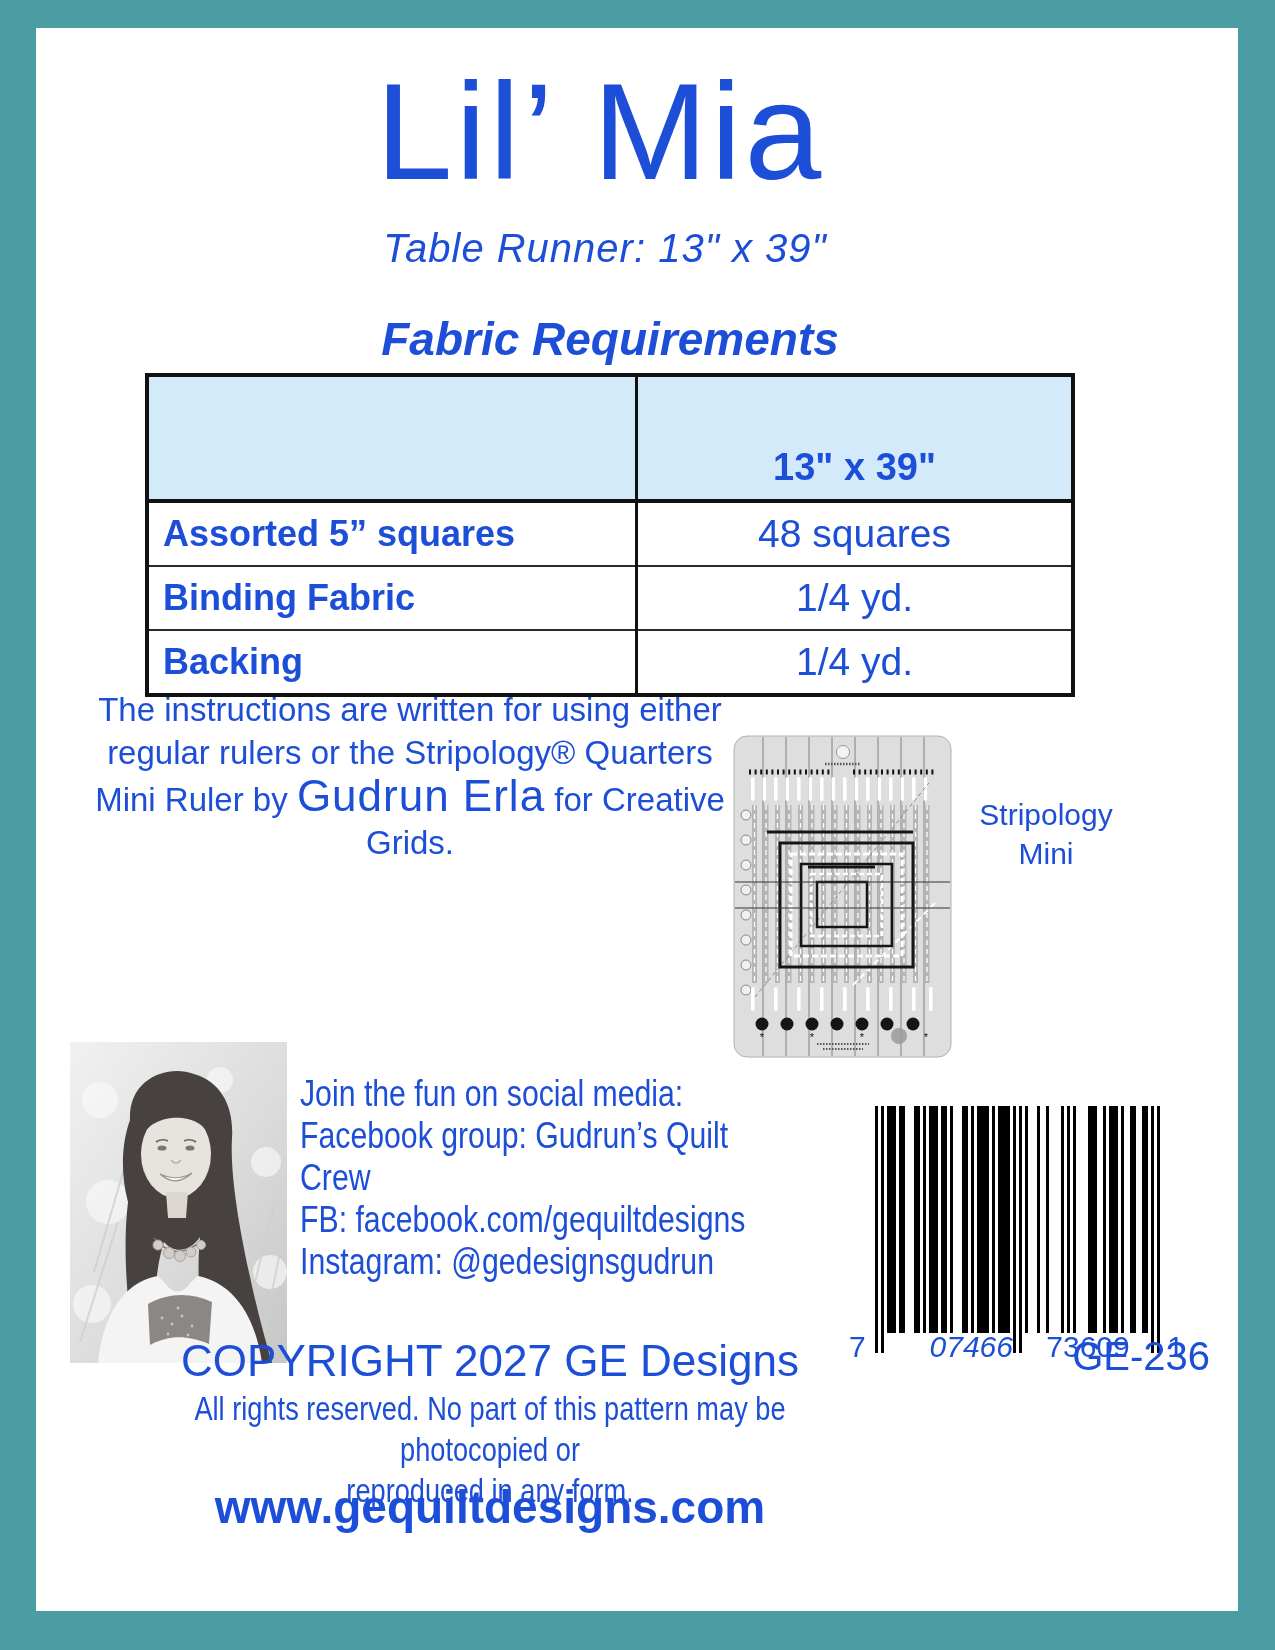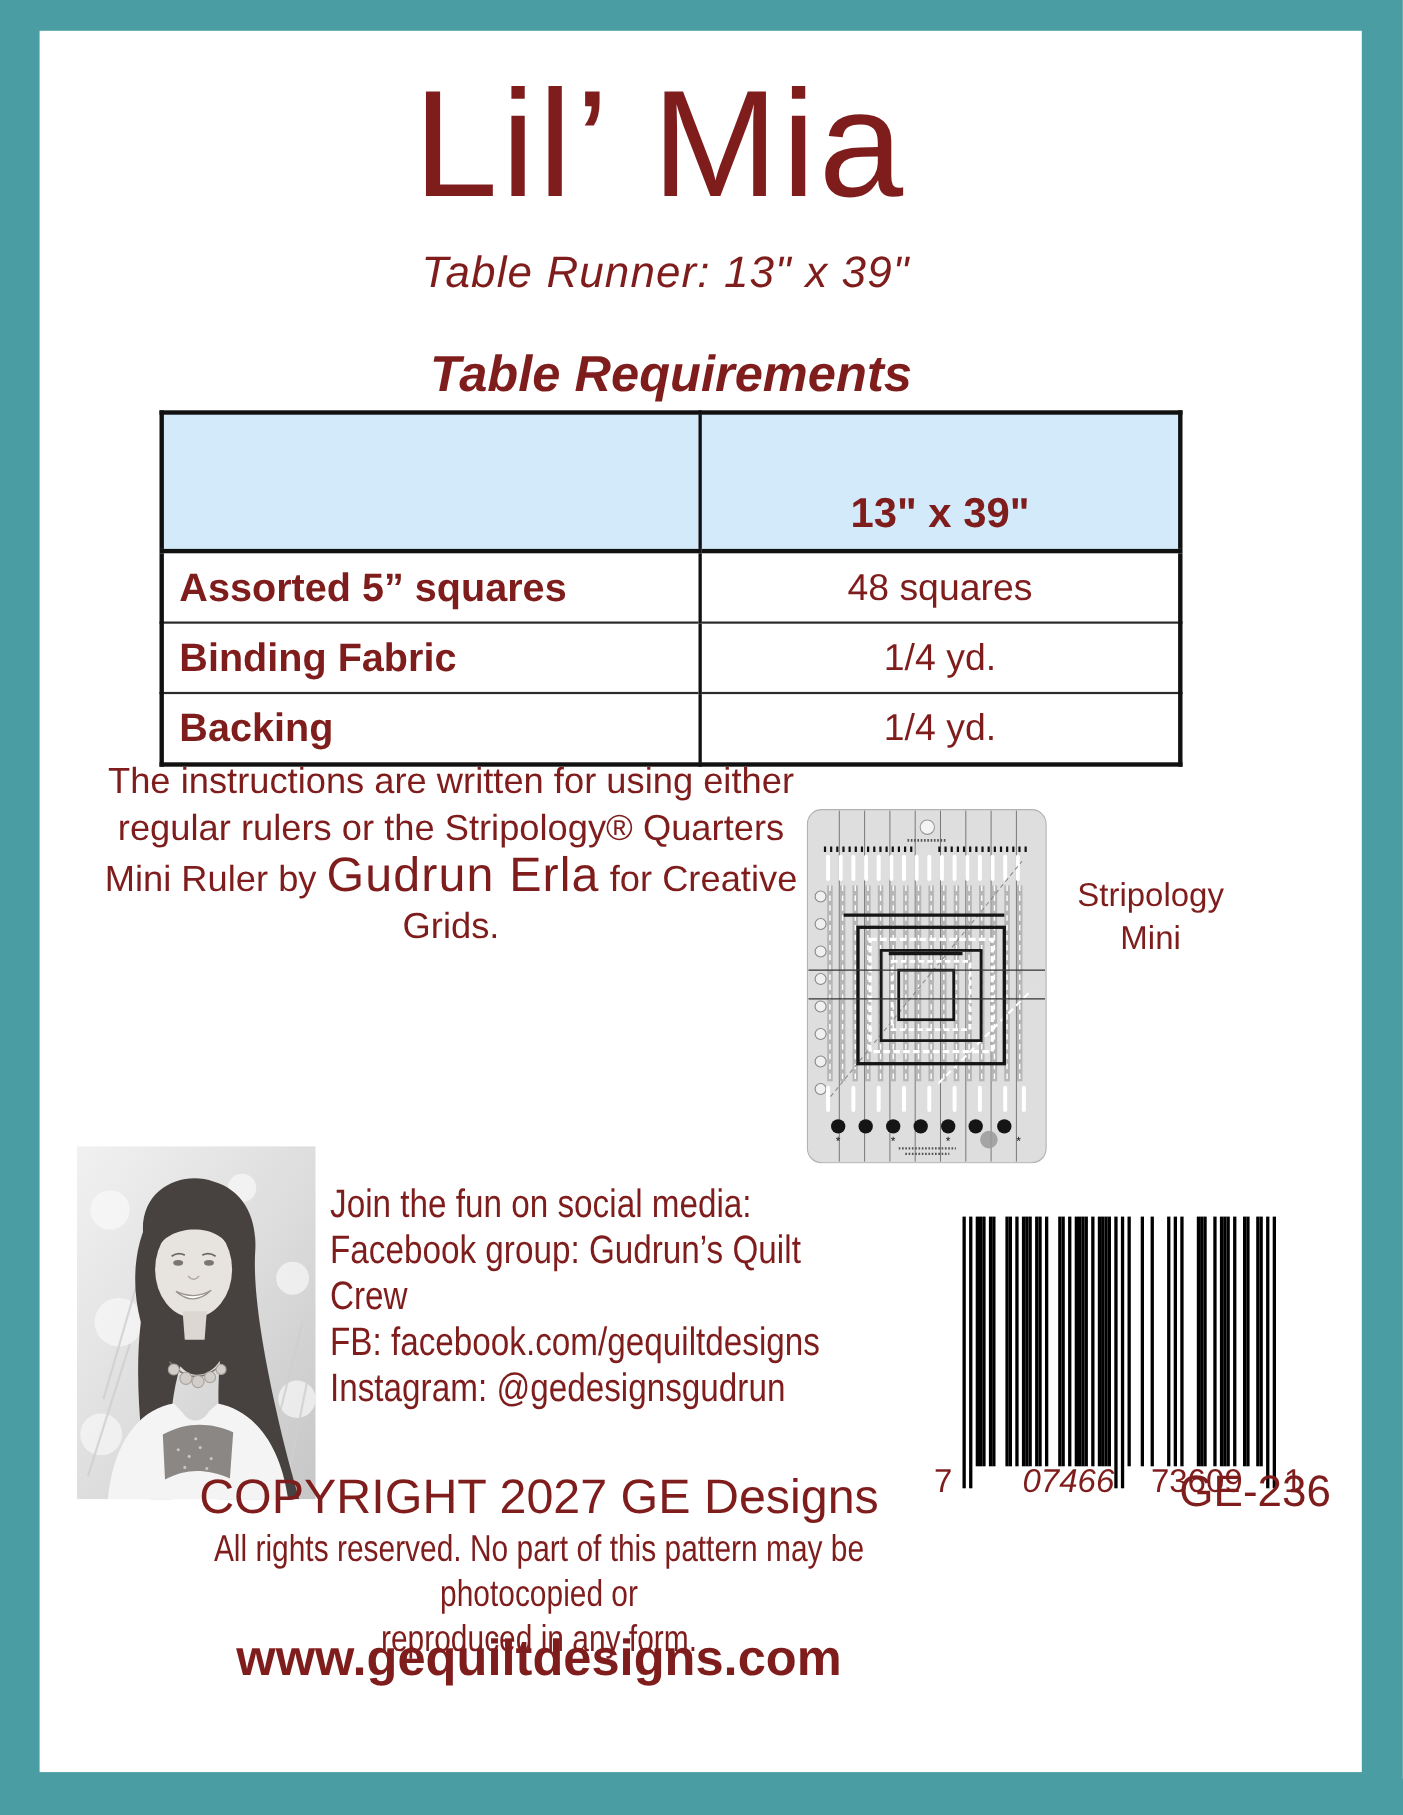--- a/index.html
+++ b/index.html
@@ -1,38 +1,38 @@
 <!DOCTYPE html>
 <html><head>
 <meta charset="utf-8">
 <style>
   html,body{margin:0;padding:0;background:#4a9ea3;}
   .page{position:relative;width:1275px;height:1650px;background:#4a9ea3;overflow:hidden;
-        font-family:"Liberation Sans",sans-serif;color:#7f1d1d;}
+        font-family:"Liberation Sans",sans-serif;color:#1d4ed8;}
   .sheet{position:absolute;left:36px;top:28px;right:37px;bottom:39px;background:#ffffff;}
   .abs{position:absolute;}
 
   
   .title{left:0;top:34px;width:1128px;text-align:center;font-size:138px;font-weight:300;
          letter-spacing:3px;line-height:1;}
   .subtitle{left:0;top:198px;width:1138px;text-align:center;font-style:italic;
             font-size:40px;letter-spacing:1px;}
   .fr-heading{left:0;top:284px;width:1148px;text-align:center;font-weight:bold;
               font-style:italic;font-size:46px;}
 
   
   .ftable{left:109px;top:345px;width:930px;border-collapse:collapse;table-layout:fixed;}
   .ftable td{border:2px solid #2a2a2a;}
   .ftable .c1{width:52.9%;}
   .ftable .c2{width:47.1%;}
   .ftable tr.hdr td{background:#d3eafa;height:111px;vertical-align:bottom;
                     border-bottom:4px solid #111;}
   .ftable tr.hdr .c2{text-align:center;font-weight:bold;font-size:38px;padding-bottom:10px;}
   .ftable td.lbl{font-weight:bold;font-size:36px;padding:10px 6px 10px 14px;height:42px;}
-  .ftable td.val{text-align:center;font-size:34px;}
+  .ftable td.val{text-align:center;font-size:39px;}
   .ftable{border:4px solid #111;}
   .ftable td.c1{border-right:3px solid #111;}
 
   
   .instr{left:24px;top:660px;width:700px;text-align:center;font-size:33px;
          line-height:43px;white-space:pre-line;}
   .brand-inline{font-size:44px;font-weight:300;letter-spacing:1px;white-space:nowrap;}
 
   
   .ruler{left:697px;top:707px;width:219px;height:323px;}
@@ -69,21 +69,21 @@
   .website{left:0;top:1452px;width:908px;text-align:center;font-size:46px;font-weight:bold;}
 </style>
 </head>
 <body>
 
 <div class="page">
   <div class="sheet">
 
     <div class="abs title">Lil’ Mia</div>
     <div class="abs subtitle">Table Runner: 13" x 39"</div>
-    <div class="abs fr-heading">Table Requirements</div>
+    <div class="abs fr-heading">Fabric Requirements</div>
 
     <table class="abs ftable">
       <tbody>
           <tr class="hdr">
         <td class="c1"></td>
         <td class="c2">13" x 39"</td>
       </tr>
       <tr>
         <td class="c1 lbl">Assorted 5” squares</td>
         <td class="c2 val">48 squares</td>

